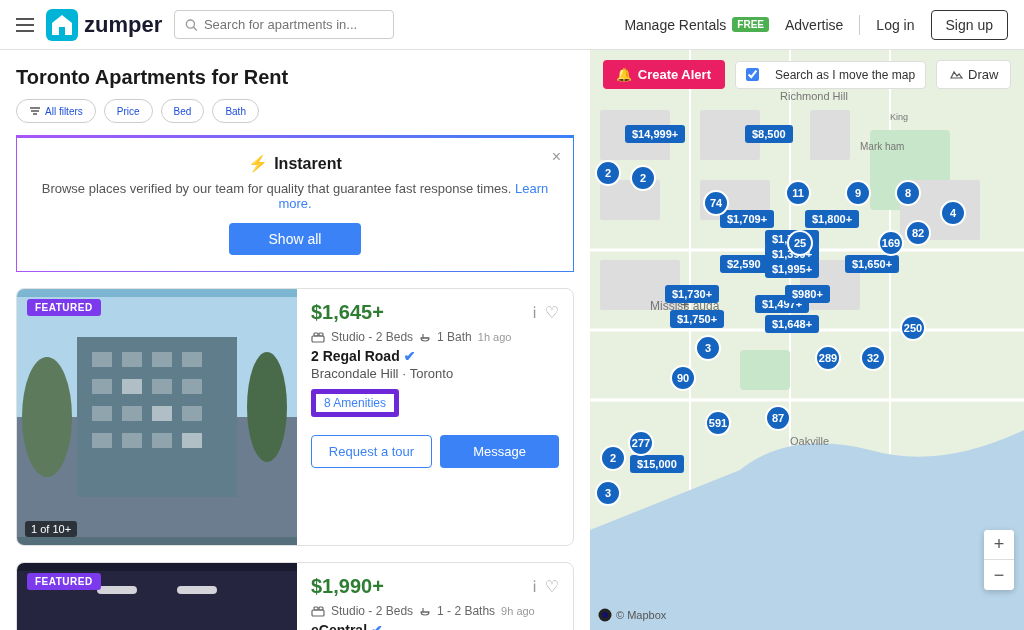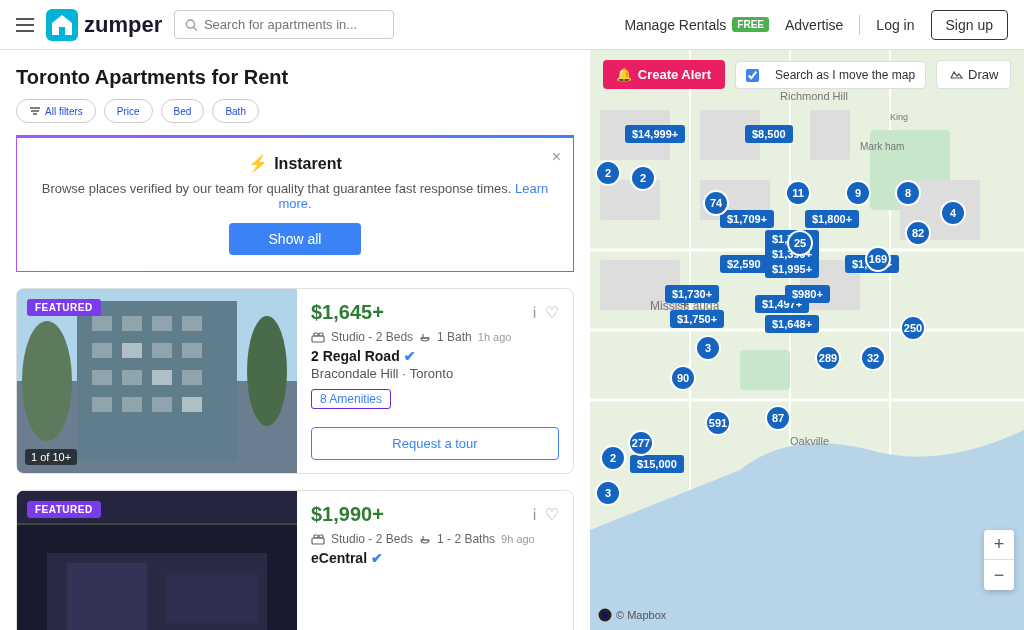--- a/index.html
+++ b/index.html
@@ -97,21 +97,21 @@
 
     
     .listing-card {
       margin: 0 16px 16px;
       border: 1px solid #e0e0e0;
       border-radius: 8px;
       overflow: hidden;
       background: #fff;
     }
     .card-inner { display: flex; }
-    .card-image-wrap { position: relative; width: 280px; min-width: 280px; height: 184px; }
+    .card-image-wrap { position: relative; width: 280px; min-width: 280px; height: 256px; }
     .card-image-placeholder {
       width: 100%; height: 100%;
       background: linear-gradient(135deg, #b0c4de 0%, #8fa8c8 50%, #6b8cae 100%);
       display: flex; align-items: center; justify-content: center;
     }
     .featured-badge {
       position: absolute; top: 10px; left: 10px;
       background: #7c3aed; color: #fff;
       font-size: 10px; font-weight: 700;
       padding: 3px 8px; border-radius: 3px;
@@ -125,21 +125,21 @@
     .card-content { padding: 12px 14px; flex: 1; position: relative; }
     .card-top { display: flex; align-items: flex-start; justify-content: space-between; margin-bottom: 6px; }
     .card-price { font-size: 20px; font-weight: 700; color: #2e7d32; }
     .card-icons { display: flex; gap: 8px; }
     .card-icon-btn { background: none; border: none; cursor: pointer; color: #999; font-size: 16px; }
     .card-meta { font-size: 12px; color: #666; margin-bottom: 4px; display: flex; align-items: center; gap: 6px; }
     .card-time { font-size: 11px; color: #999; text-align: center; }
     .card-address { font-size: 14px; font-weight: 600; color: #1a1a1a; margin-bottom: 2px; display: flex; gap: 4px; }
     .verified-icon { color: #3b82f6; font-size: 14px; }
     .card-location { font-size: 13px; color: #555; margin-bottom: 8px; }
-    .amenities-link { font-size: 12px; color: #3b82f6; cursor: pointer; text-decoration: none; border: 1px solid #6d28d9; border-radius: 3px; padding: 2px 8px; display: inline-block; margin-bottom: 10px; }
+    .amenities-link { font-size: 12px; color: #3b82f6; cursor: pointer; text-decoration: none; border: 5px solid #6d28d9; border-radius: 3px; padding: 2px 8px; display: inline-block; margin-bottom: 10px; }
     .card-actions { display: flex; gap: 8px; margin-top: 8px; }
     .tour-btn {
       flex: 1; padding: 8px; border: 1px solid #3b82f6; border-radius: 4px;
       background: #fff; color: #3b82f6; font-size: 13px; cursor: pointer; font-weight: 500;
     }
     .message-btn {
       flex: 1; padding: 8px; border: none; border-radius: 4px;
       background: #3b82f6; color: #fff; font-size: 13px; cursor: pointer; font-weight: 500;
     }
 
@@ -158,21 +158,21 @@
       z-index: 10; padding: 0 10px;
     }
     .create-alert-btn {
       background: #e91e63; color: #fff;
       border: none; border-radius: 4px;
       padding: 7px 14px; font-size: 13px;
       cursor: pointer; display: flex; align-items: center; gap: 5px;
       font-weight: 600;
     }
     .search-as-move {
-      display: flex; align-items: flex-end; gap: 16px;
+      display: flex; align-items: flex-start; gap: 16px;
       background: #fff; border-radius: 4px;
       padding: 6px 10px; font-size: 12px; color: #333;
       border: 1px solid #ddd; cursor: pointer;
     }
     .checkbox-blue { accent-color: #3b82f6; }
     .draw-btn {
       background: #fff; border: 1px solid #ddd;
       border-radius: 4px; padding: 6px 12px;
       font-size: 13px; cursor: pointer;
       display: flex; align-items: center; gap: 5px; color: #333;
@@ -364,20 +364,21 @@
             <span class="card-time">1h ago</span>
           </div>
           <div class="card-address">
             <span>2 Regal Road</span>
             <span class="verified-icon">✔</span>
           </div>
           <div class="card-location">Bracondale Hill · Toronto</div>
           <a class="amenities-link">8 Amenities</a>
           <div class="card-actions">
             <button class="tour-btn">Request a tour</button>
+            <button class="message-btn">Message</button>
           </div>
         </div>
       </div>
     </div>
 
     <div class="listing-card">
       <div class="card-inner">
         <div class="card-image-wrap">
           <div class="second-card-image card-image-placeholder" style="background: linear-gradient(180deg, #1a1a2e 0%, #2c2c4a 40%, #3d3d5c 100%);">
             <svg width="280" height="240" viewBox="0 0 280 240">
@@ -503,21 +504,21 @@
         <div class="price-marker" style="top: 205px; left: 255px;">$1,650+</div>
         <div class="price-marker" style="top: 405px; left: 40px;">$15,000</div>
         <div class="circle-marker" style="top: 110px; left: 5px;">2</div>
         <div class="circle-marker" style="top: 140px; left: 113px;">74</div>
         <div class="circle-marker" style="top: 130px; left: 195px;">11</div>
         <div class="circle-marker" style="top: 130px; left: 255px;">9</div>
         <div class="circle-marker" style="top: 130px; left: 305px;">8</div>
         <div class="circle-marker" style="top: 150px; left: 350px;">4</div>
         <div class="circle-marker" style="top: 170px; left: 315px;">82</div>
         <div class="circle-marker" style="top: 180px; left: 197px;">25</div>
-        <div class="circle-marker" style="top: 180px; left: 275px; margin-top: 16px;">169</div>
+        <div class="circle-marker" style="top: 180px; left: 288px;">169</div>
         <div class="circle-marker" style="top: 115px; left: 40px;">2</div>
         <div class="circle-marker" style="top: 285px; left: 105px;">3</div>
         <div class="circle-marker" style="top: 315px; left: 80px;">90</div>
         <div class="circle-marker" style="top: 355px; left: 175px;">87</div>
         <div class="circle-marker" style="top: 360px; left: 115px;">591</div>
         <div class="circle-marker" style="top: 380px; left: 38px;">277</div>
         <div class="circle-marker" style="top: 395px; left: 10px;">2</div>
         <div class="circle-marker" style="top: 430px; left: 5px;">3</div>
         <div class="circle-marker" style="top: 265px; left: 310px;">250</div>
         <div class="circle-marker" style="top: 295px; left: 225px;">289</div>

